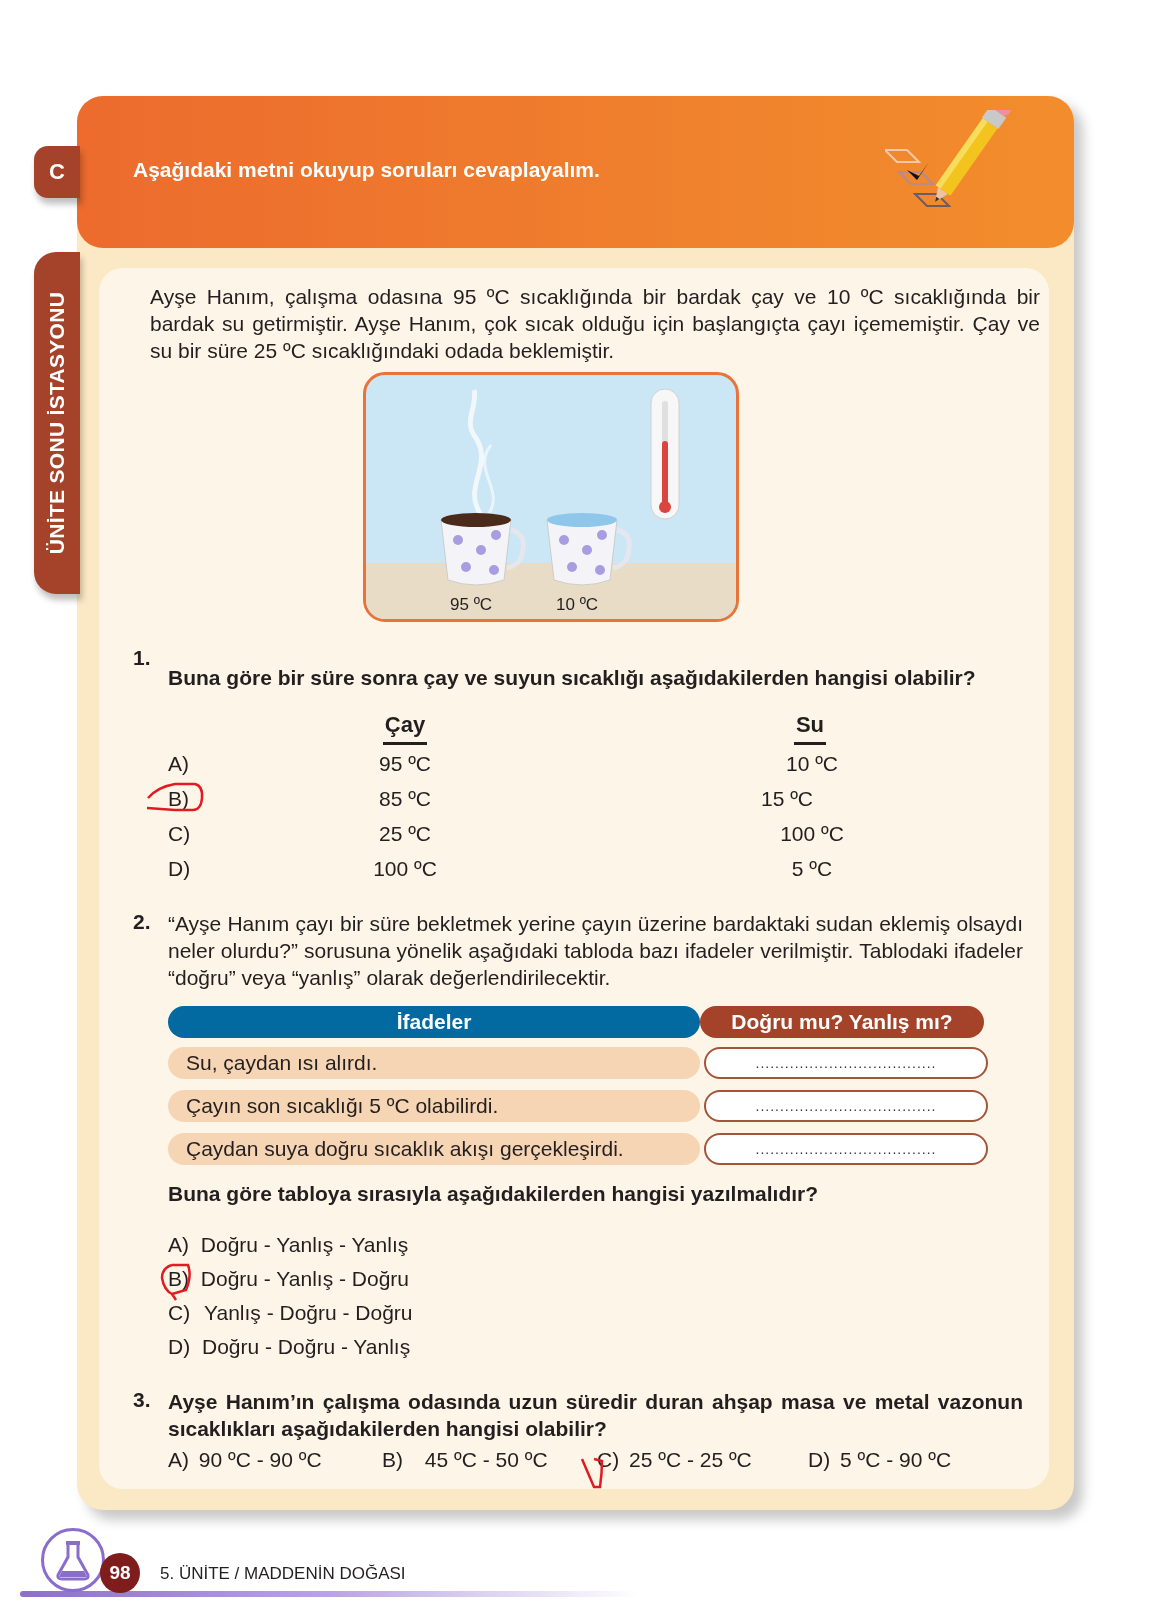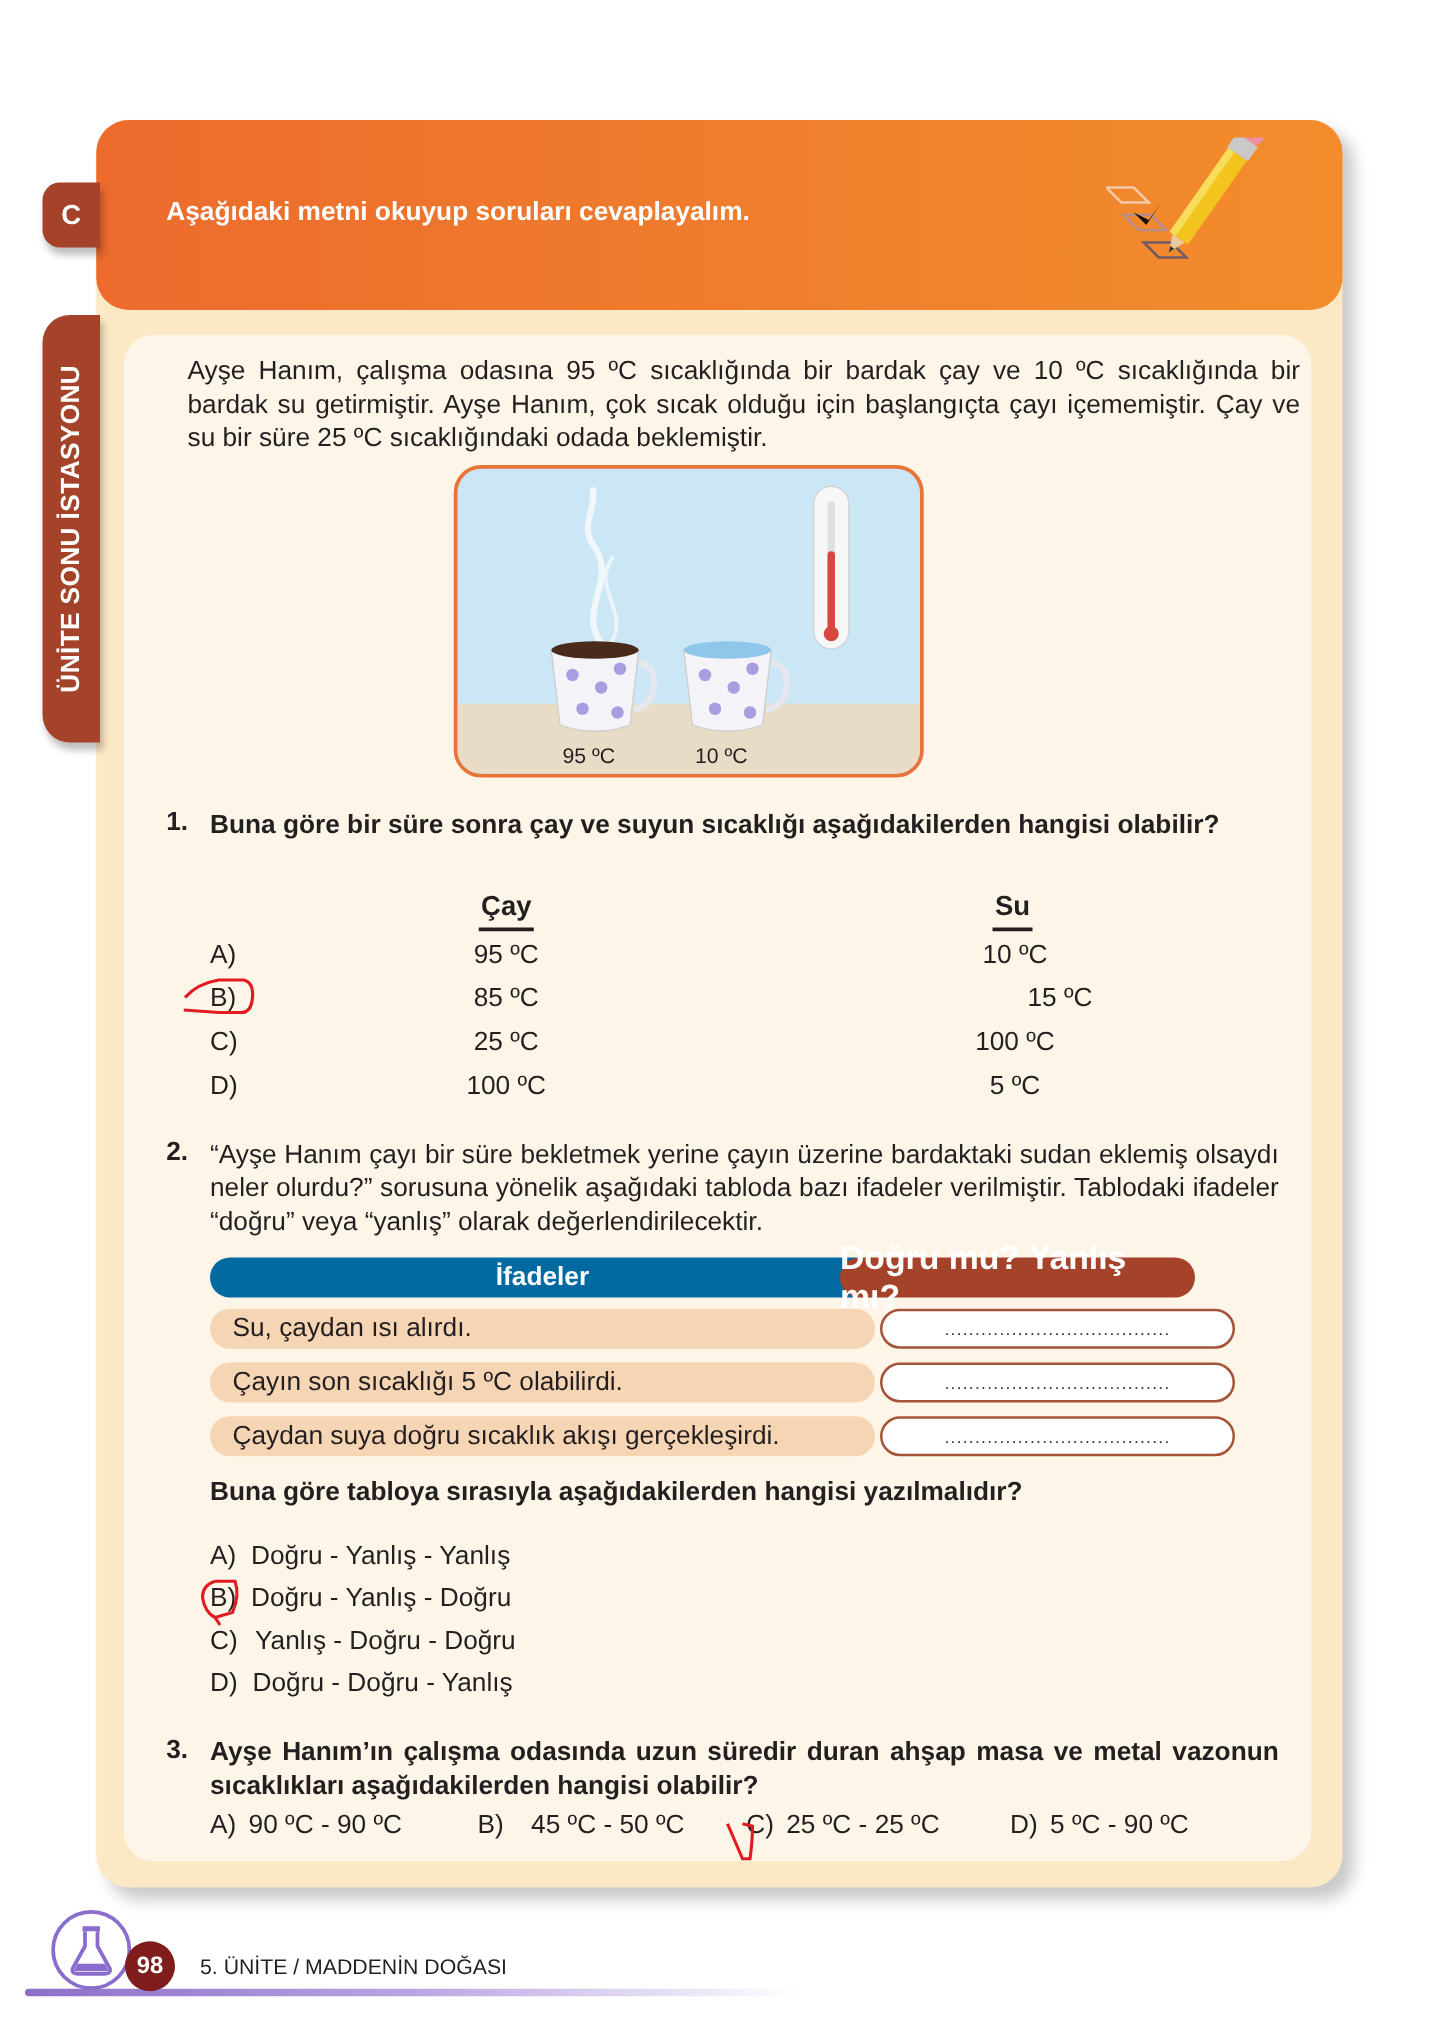--- a/index.html
+++ b/index.html
@@ -72,22 +72,22 @@
   .col-head .ul { display: block; margin: 4px auto 0; height: 3px; background: #231f20; }
   .opt { position: absolute; font-size: 21px; }
   .val { position: absolute; font-size: 21px; text-align: center; width: 120px; }
 
   .tbl-head-left {
     position: absolute; left: 168px; top: 1006px; width: 532px; height: 32px;
     background: #0369a1; border-radius: 16px; color: #fff; font-weight: bold; font-size: 21px;
     display: flex; align-items: center; justify-content: center;
   }
   .tbl-head-right {
-    position: absolute; left: 672px; top: 1006px; width: 284px; height: 32px;
-    background: #a5432a; border-radius: 16px; color: #fff; font-weight: bold; font-size: 27px;
+    position: absolute; left: 700px; top: 1006px; width: 284px; height: 32px;
+    background: #a5432a; border-radius: 16px; color: #fff; font-weight: bold; font-size: 21px;
     display: flex; align-items: center; justify-content: center;
   }
   .tbl-row-left {
     position: absolute; left: 168px; width: 532px; height: 32px;
     background: #f6d5b4; border-radius: 16px; font-size: 21px;
     display: flex; align-items: center; padding-left: 18px;
   }
   .tbl-row-right {
     position: absolute; left: 704px; width: 284px; height: 32px;
     background: #ffffff; border: 2px solid #a5543a; border-radius: 16px;
@@ -172,40 +172,40 @@
     <rect x="285" y="14" width="28" height="130" rx="14" fill="#f7f7f7" stroke="#d0d0d0"></rect>
     <rect x="296" y="26" width="6" height="100" rx="3" fill="#e0e0e0"></rect>
     <rect x="296" y="66" width="6" height="64" rx="3" fill="#d9463f"></rect>
     <circle cx="299" cy="132" r="6" fill="#d9463f"></circle>
   </svg>
   <span class="cup-label" style="left:84px">95 ºC</span>
   <span class="cup-label" style="left:190px">10 ºC</span>
 </div>
 
 <span class="q-num" style="left:133px;top:646px">1.</span>
-<p class="q-text bold" style="left:168px;top:646px;width:855px">Buna göre bir süre sonra çay ve suyun sıcaklığı aşağıdakilerden hangisi olabilir?</p>
+<p class="q-text bold" style="left:168px;top:664px;width:855px">Buna göre bir süre sonra çay ve suyun sıcaklığı aşağıdakilerden hangisi olabilir?</p>
 
 <div class="col-head" style="left:370px;top:712px;width:70px">
   <span>Çay</span>
   <span class="ul" style="width:44px"></span>
 </div>
 <div class="col-head" style="left:780px;top:712px;width:60px">
   <span>Su</span>
   <span class="ul" style="width:32px"></span>
 </div>
 
 <div>
   <span class="opt" style="left:168px;top:752px">A)</span>
   <span class="val" style="left:345px;top:752px">95 ºC</span>
   <span class="val" style="left:752px;top:752px">10 ºC</span>
 </div>
 <div>
   <span class="opt" style="left:168px;top:787px">B)</span>
   <span class="val" style="left:345px;top:787px">85 ºC</span>
-  <span class="val" style="left:788px;top:787px">15 ºC</span>
+  <span class="val" style="left:727px;top:787px">15 ºC</span>
 </div>
 <div>
   <span class="opt" style="left:168px;top:822px">C)</span>
   <span class="val" style="left:345px;top:822px">25 ºC</span>
   <span class="val" style="left:752px;top:822px">100 ºC</span>
 </div>
 <div>
   <span class="opt" style="left:168px;top:857px">D)</span>
   <span class="val" style="left:345px;top:857px">100 ºC</span>
   <span class="val" style="left:752px;top:857px">5 ºC</span>

